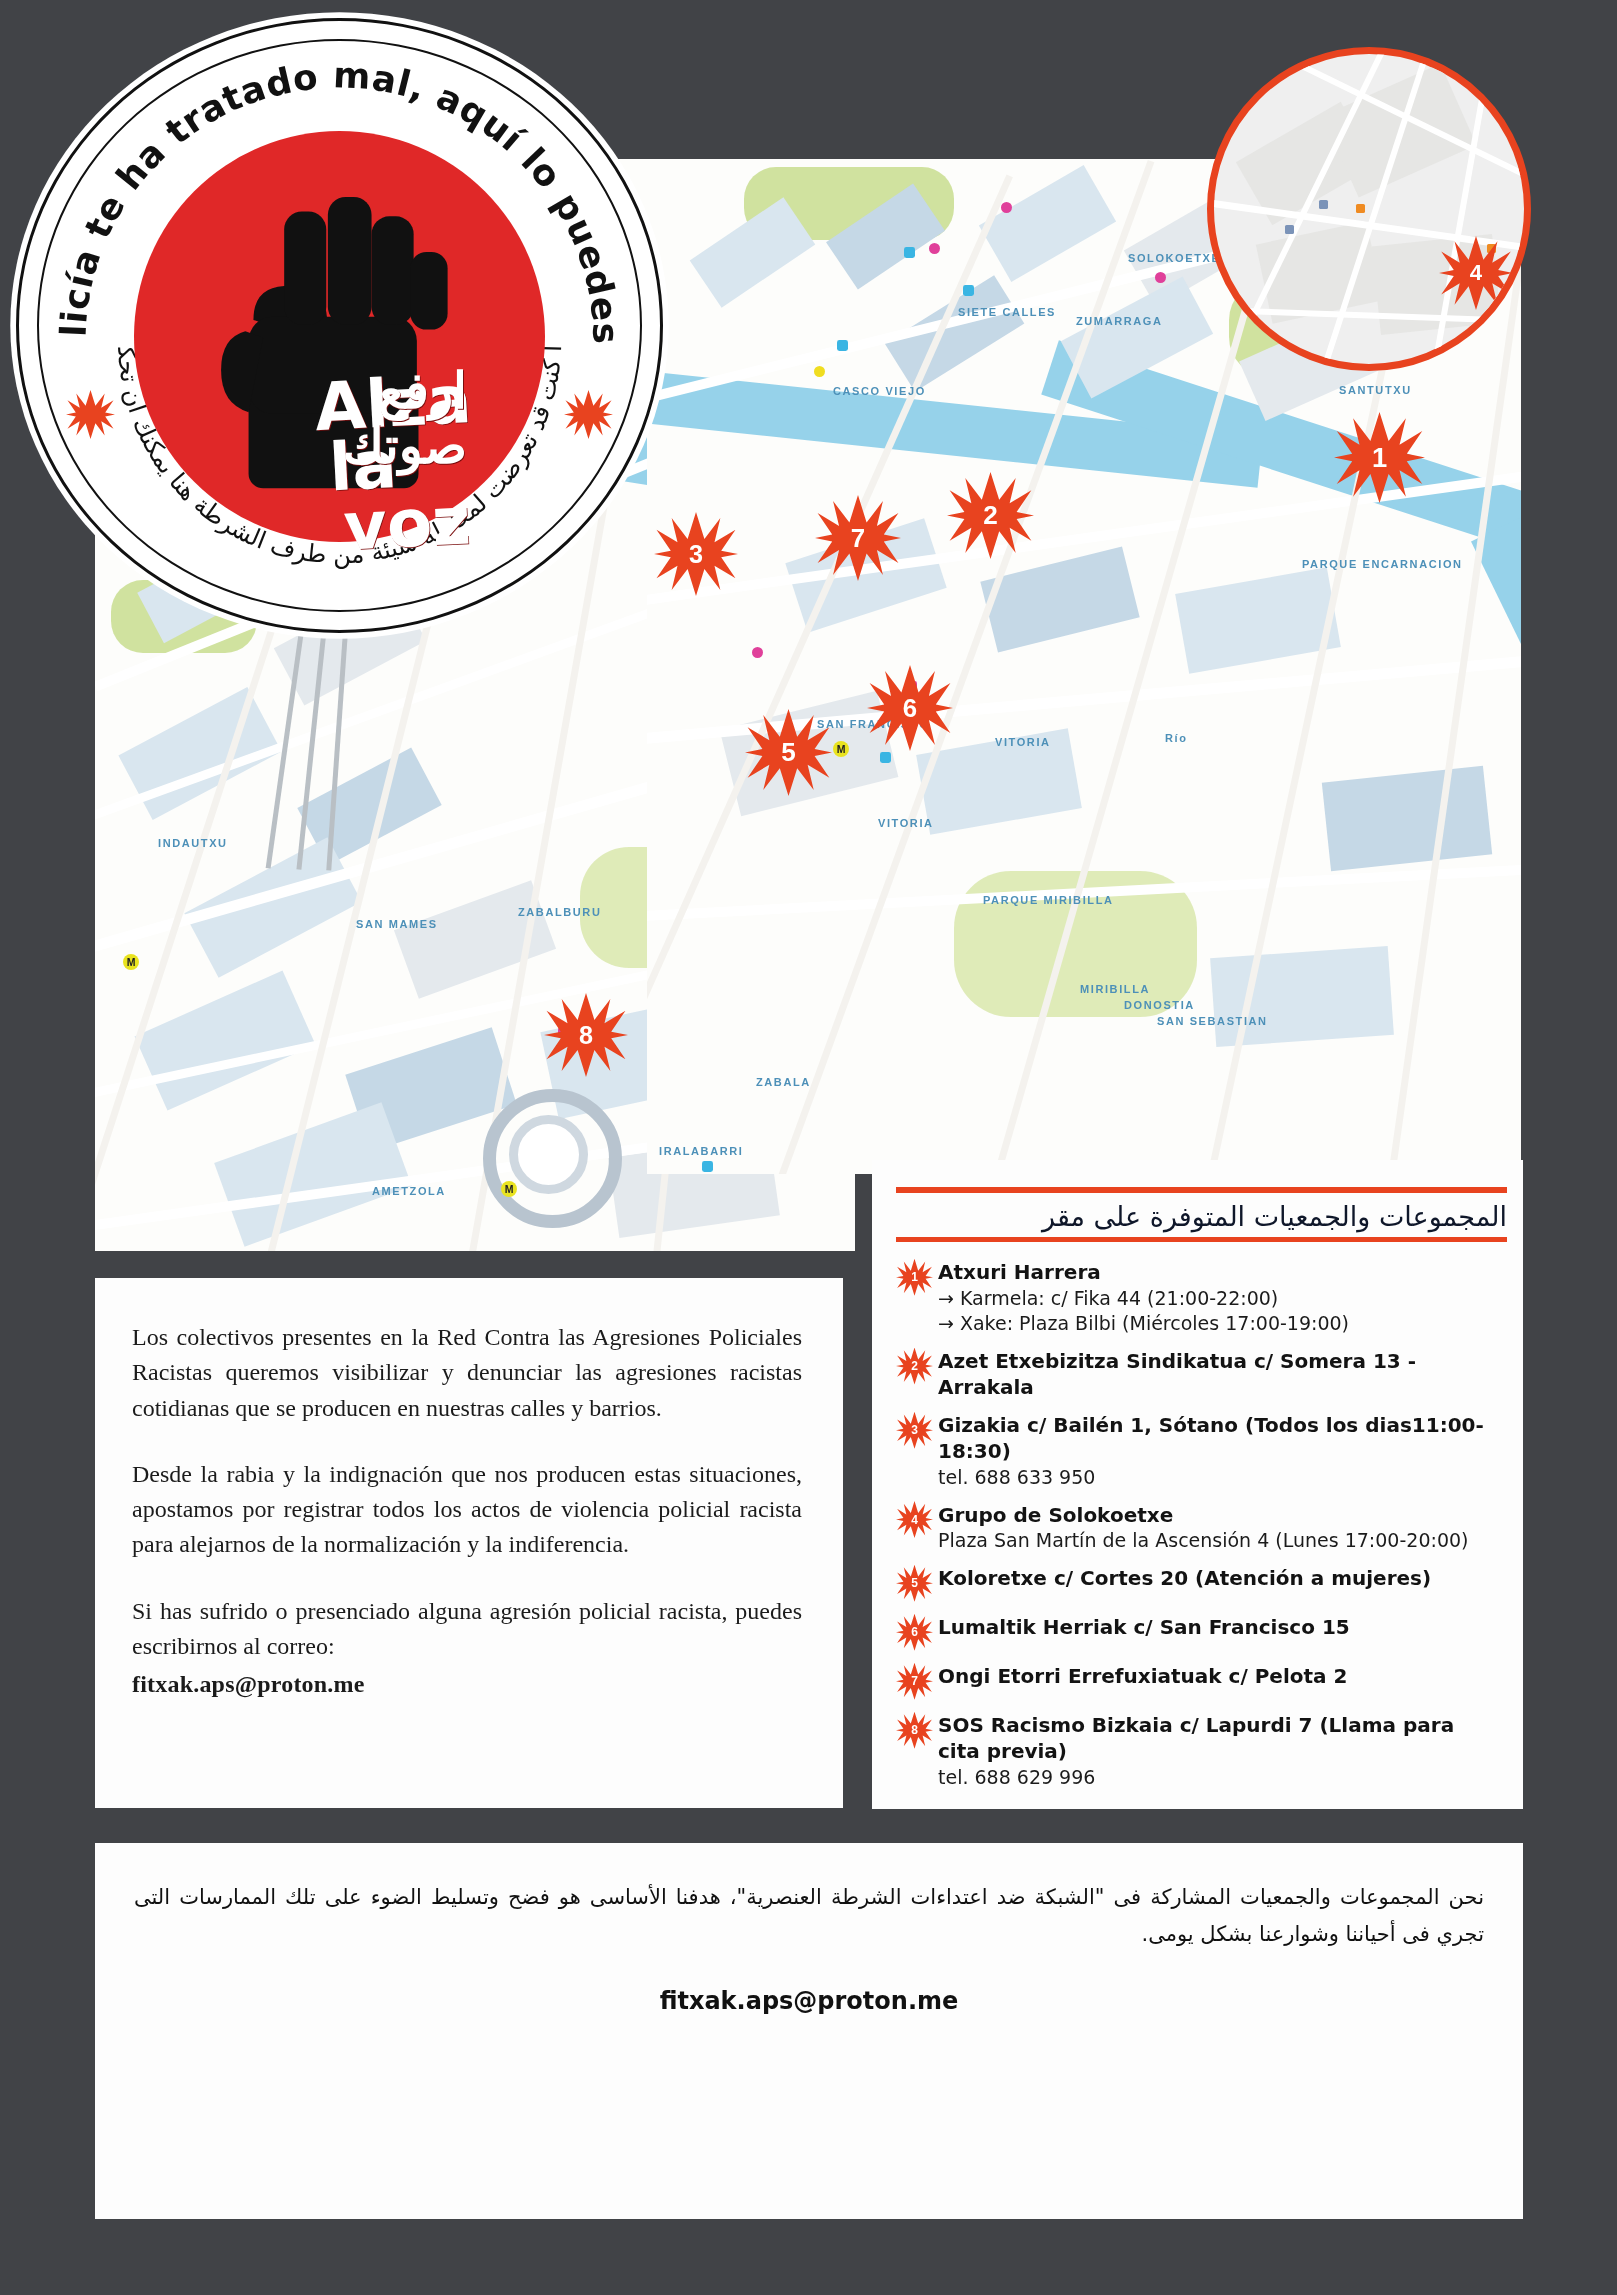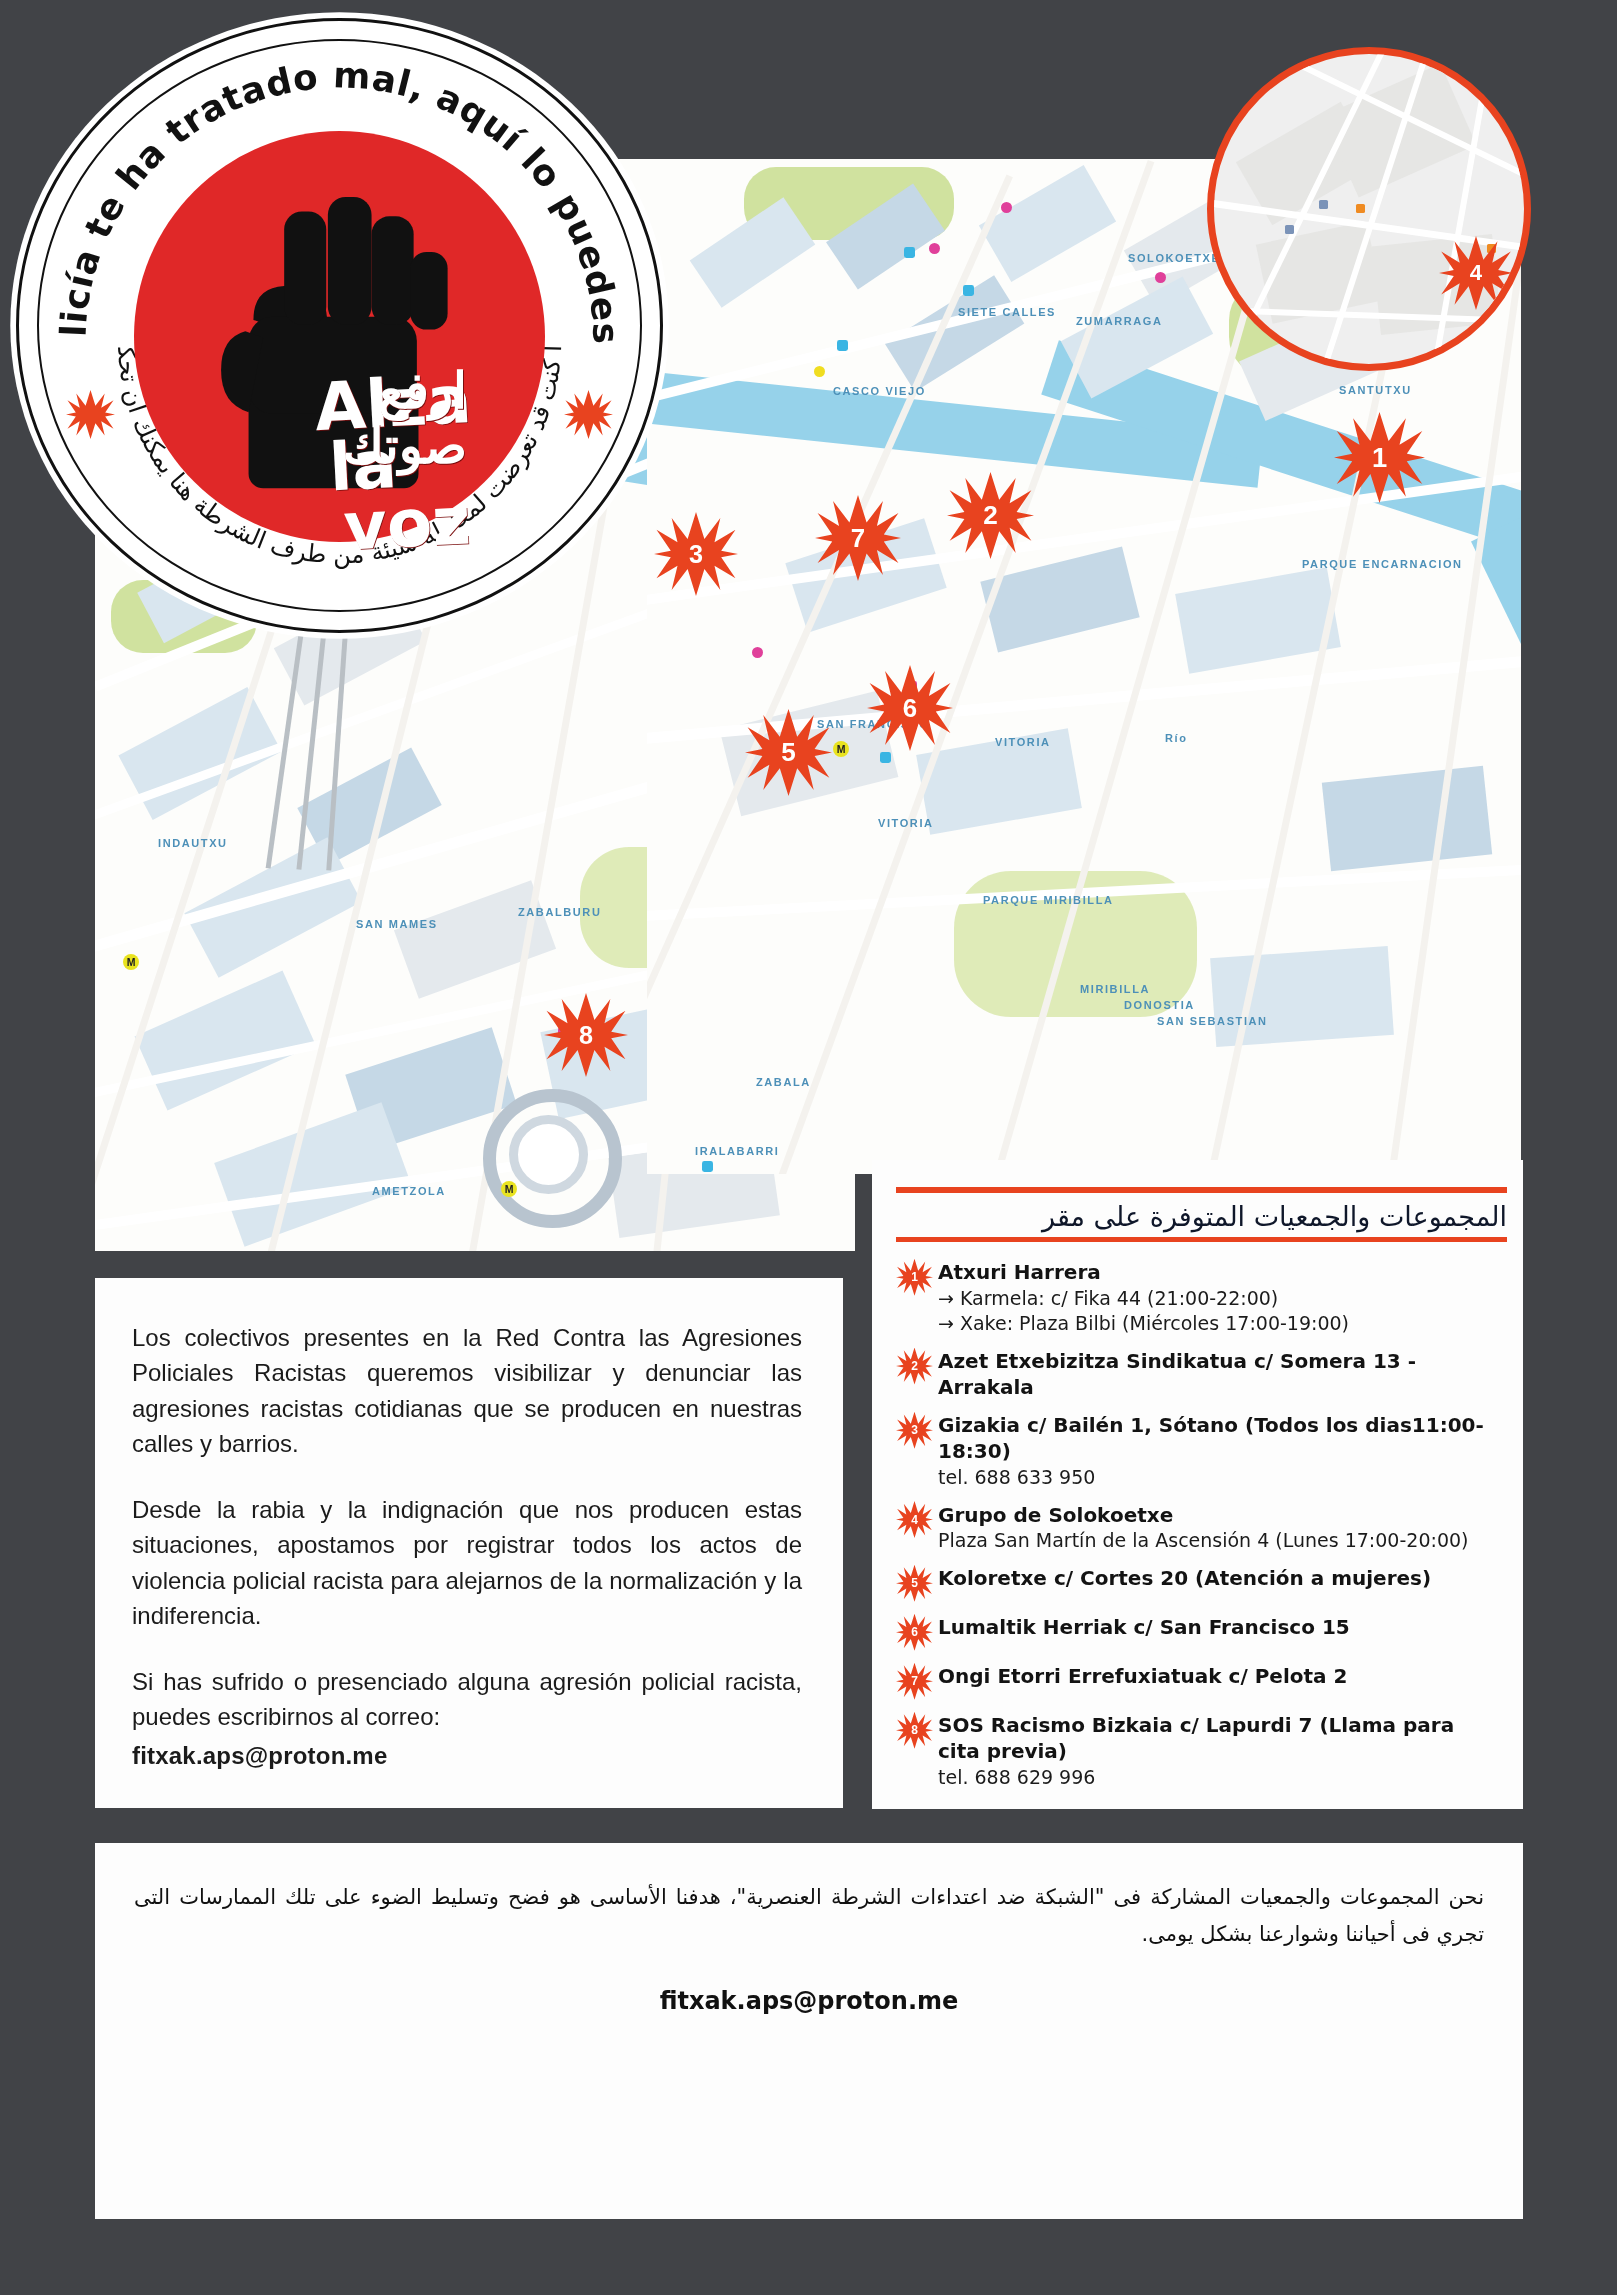--- a/index.html
+++ b/index.html
@@ -171,21 +171,21 @@
     left:95px;top:1278px;
     width:748px;height:530px;
     padding:42px 37px 32px 37px;
   }
   .card-left p{
     margin:0 4px 31px 0;
     font-size:24px;
     line-height:1.47;
     color:#1b1b1b;
     text-align:justify;
-    font-family:Liberation Sans, sans-serif;
+    font-family:Liberation Serif, serif;
     font-weight:400;
   }
   .card-left p:last-child{margin-bottom:0;}
   .mail-left{
     display:block;
     font-weight:700;
     letter-spacing:0.2px;
     margin-top:3.2px;
   }
 
@@ -367,21 +367,21 @@
   <div class="poi pink" style="left:1155px;top:272px;"></div>
 
   <div id="map-labels">
       <div class="maplabel" style="left: 833px; top: 385px;">CASCO  VIEJO</div>
       <div class="maplabel" style="left: 958px; top: 306px;">SIETE CALLES</div>
       <div class="maplabel" style="left: 1128px; top: 252px;">SOLOKOETXE</div>
       <div class="maplabel" style="left: 1076px; top: 315px;">ZUMARRAGA</div>
       <div class="maplabel" style="left: 817px; top: 718px;">SAN FRANCISCO</div>
       <div class="maplabel" style="left: 158px; top: 837px;">INDAUTXU</div>
       <div class="maplabel" style="left: 372px; top: 1185px;">AMETZOLA</div>
-      <div class="maplabel" style="left: 695px; top: 1145px;">IRALABARRI</div>
+      <div class="maplabel" style="left: 659px; top: 1145px;">IRALABARRI</div>
       <div class="maplabel" style="left: 756px; top: 1076px;">ZABALA</div>
       <div class="maplabel" style="left: 1080px; top: 983px;">MIRIBILLA</div>
       <div class="maplabel" style="left: 1339px; top: 384px;">SANTUTXU</div>
       <div class="maplabel" style="left: 518px; top: 906px;">ZABALBURU</div>
       <div class="maplabel" style="left: 1165px; top: 732px;">Río</div>
       <div class="maplabel" style="left: 995px; top: 736px;">VITORIA</div>
       <div class="maplabel" style="left: 878px; top: 817px;">VITORIA</div>
       <div class="maplabel" style="left: 356px; top: 918px;">SAN MAMES</div>
       <div class="maplabel" style="left: 983px; top: 894px;">PARQUE MIRIBILLA</div>
       <div class="maplabel" style="left: 1302px; top: 558px;">PARQUE ENCARNACION</div>

